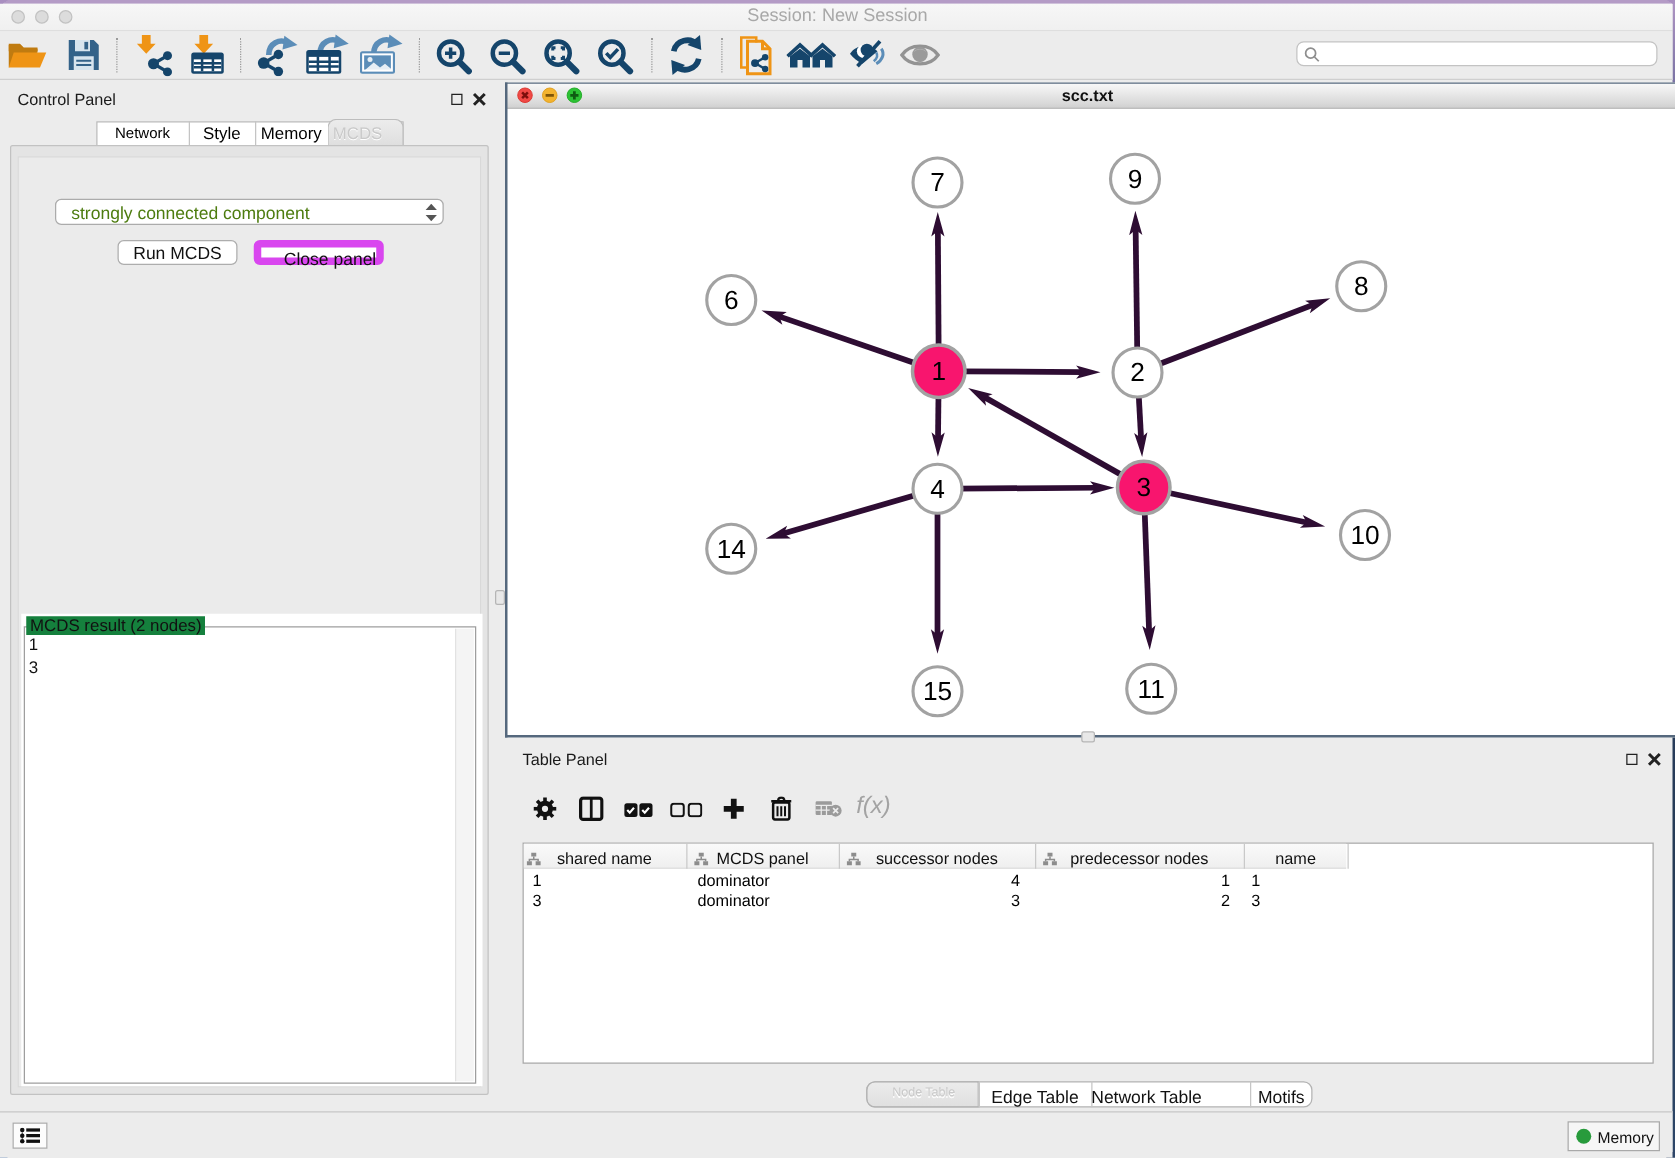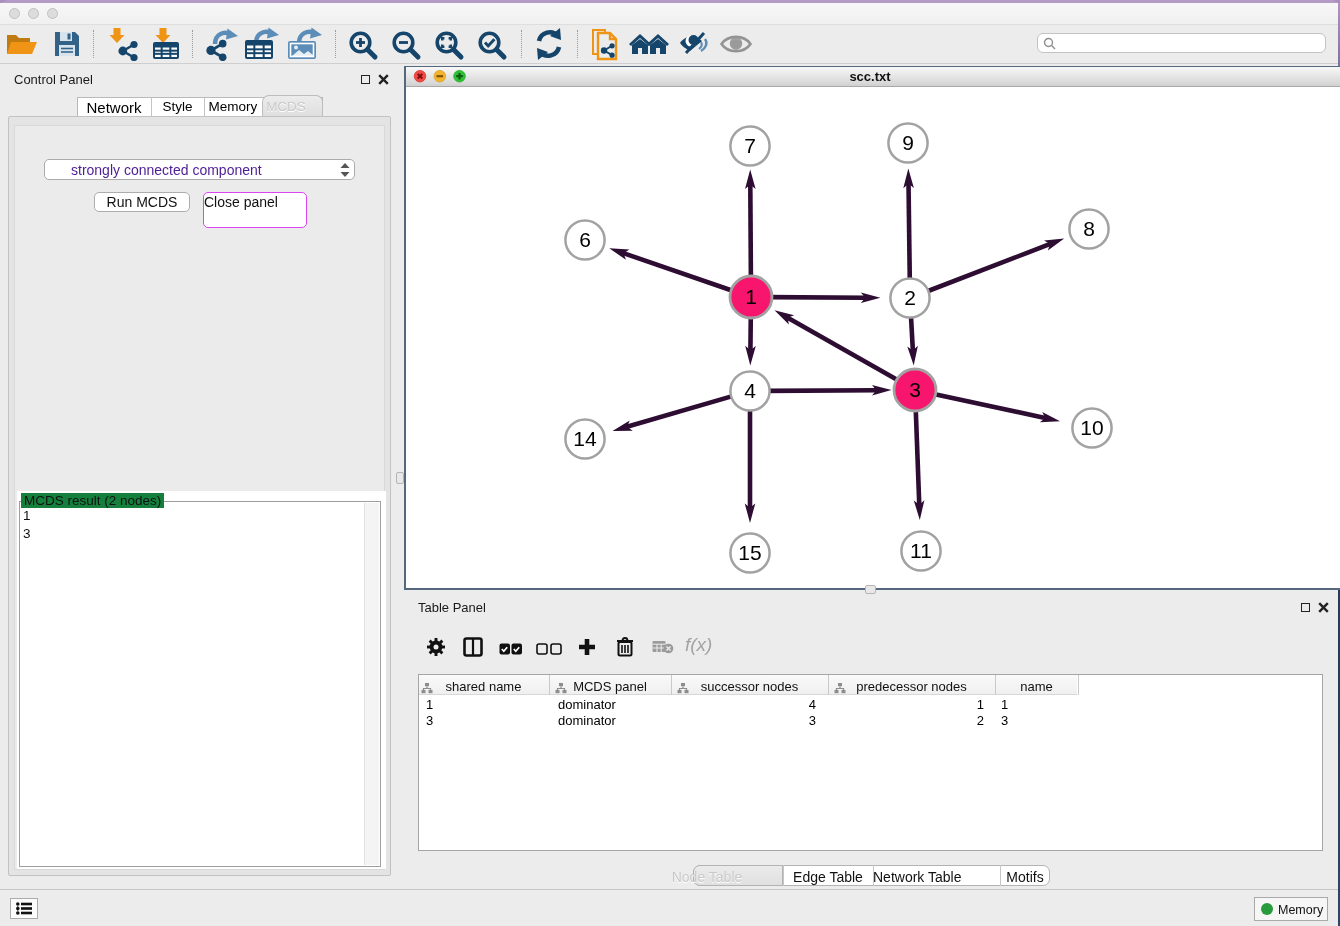--- a/index.html
+++ b/index.html
@@ -14,20 +14,21 @@
 <div class="abs" style="left:0;top:0;width:6px;height:6px;background:radial-gradient(circle at 6px 6px, transparent 5px, #a98fc0 5px)"></div>
 <div class="abs" style="left:1334px;top:0;width:6px;height:6px;background:radial-gradient(circle at 0px 6px, transparent 5px, #a98fc0 5px)"></div>
 <div class="abs" style="left:1338px;top:3px;width:2px;height:923px;background:linear-gradient(#ad94c2,#54598c 12%,#2c3f62 45%,#253a55 75%,#2d4668)"></div>
 <div class="abs" style="left:0;top:920px;width:6px;height:6px;background:radial-gradient(circle at 6px 0px, transparent 5px, #3f6cae 5px)"></div>
 <div class="abs" style="left:1333px;top:918px;width:7px;height:8px;background:radial-gradient(circle at 0px 0px, transparent 6px, #2e4568 6px)"></div>
 
 <div class="abs" style="left:0;top:3px;width:1338px;height:22px;background:linear-gradient(#f7f7f7,#f0f0f0);border-bottom:1px solid #dedede"></div>
 <div class="abs" style="left:9px;top:8px;width:11px;height:11px;border-radius:50%;background:#dcdcdc;border:1px solid #c2c2c2"></div>
 <div class="abs" style="left:28px;top:8px;width:11px;height:11px;border-radius:50%;background:#dcdcdc;border:1px solid #c2c2c2"></div>
 <div class="abs" style="left:47px;top:8px;width:11px;height:11px;border-radius:50%;background:#dcdcdc;border:1px solid #c2c2c2"></div>
+<div class="abs" style="left:470px;top:5px;width:400px;text-align:center;font-size:14.5px;color:#a8a8a8">Session: New Session</div>
 
 <div class="abs" style="left:0;top:25px;width:1338px;height:39px;background:#ececec;border-bottom:1px solid #cfcfcf">
 </div>
 <div style="position:absolute;left:5px;top:27px"><svg width="34" height="34" viewBox="0 0 34 34">
         <path d="M2,8 h9 l3,3 h11 v3 h-23 z" fill="#c07b10"></path>
         <path d="M2,27 L2,9 h9 l3,3 h11 l0,3" fill="#c07b10"></path>
         <path d="M6,15 h26 l-5,12 h-25 z" fill="#ef9415"></path>
       </svg></div>
     <div style="position:absolute;left:50px;top:27px"><svg width="34" height="34" viewBox="0 0 34 34">
         <path d="M5,5 h20 l4,4 v20 h-24 z" fill="#336289"></path>
@@ -176,38 +177,38 @@
 
 <div class="abs" style="left:14px;top:72px;font-size:13px;color:#1a1a1a">Control Panel</div>
 <div style="position:absolute;left:361px;top:75px;width:9px;height:9px;border:1.5px solid #222"></div>
     <svg width="11" height="11" viewBox="0 0 11 11" style="position:absolute;left:378px;top:74px">
       <path d="M1.2,1.2 L9.8,9.8 M9.8,1.2 L1.2,9.8" stroke="#222" stroke-width="2.4"></path>
     </svg>
 
 <div class="abs" style="left:77px;top:97px;width:246px;height:20px;background:#fff;border:1px solid #b9b9b9"></div>
 <div class="abs" style="left:151px;top:97px;width:1px;height:20px;background:#c4c4c4"></div>
 <div class="abs" style="left:204px;top:97px;width:1px;height:20px;background:#c4c4c4"></div>
-<div class="abs" style="left:77px;top:99px;width:74px;text-align:center;font-size:15px">Network</div>
+<div class="abs" style="left:77px;top:99px;width:74px;text-align:center;font-size:12px">Network</div>
 <div class="abs" style="left:151px;top:99px;width:53px;text-align:center;font-size:13.5px">Style</div>
 <div class="abs" style="left:204px;top:99px;width:58px;text-align:center;font-size:13.5px">Memory</div>
 <div class="abs" style="left:262px;top:95px;width:61px;height:22px;background:linear-gradient(#ececec,#dedede);border:1px solid #bdbdbd;border-bottom:none;border-radius:7px 7px 0 0"></div>
 <div class="abs etched" style="left:262px;top:99px;width:48px;text-align:center;font-size:13.5px">MCDS</div>
 
 <div class="abs" style="left:8px;top:116px;width:383px;height:760px;background:#e4e4e4;border:1px solid #c2c2c2;border-radius:2px"></div>
 <div class="abs" style="left:14px;top:125px;width:371px;height:745px;background:#ebebeb;border:1px solid #d9d9d9"></div>
 
 <div class="abs" style="left:44px;top:159px;width:311px;height:21px;background:#fff;border:1px solid #ababab;border-radius:5px"></div>
-<div class="abs" style="left:71px;top:162px;font-size:14px;color:#4c1d95">strongly connected component</div>
+<div class="abs" style="left:57px;top:162px;font-size:14px;color:#4d7c0f">strongly connected component</div>
 <svg width="10" height="14" viewBox="0 0 10 14" class="abs" style="left:340px;top:163px">
 <path d="M5,0 L9.5,5 H0.5 Z" fill="#555"></path>
       <path d="M5,14 L9.5,9 H0.5 Z" fill="#555"></path>
     </svg>
 
 <div class="abs" style="left:94px;top:192px;width:96px;height:20px;background:#fff;border:1px solid #adadad;border-radius:5px;text-align:center;font-size:14px;line-height:19px;color:#111">Run MCDS</div>
-<div class="abs" style="left:203px;top:192px;width:104px;height:36px;background:#fff;border:1px solid #d946ef;border-radius:5px;text-align:left;font-size:14px;line-height:19px;color:#111">Close panel</div>
+<div class="abs" style="left:203px;top:192px;width:104px;height:20px;background:#fff;border:6px solid #d946ef;border-radius:5px;text-align:right;font-size:14px;line-height:19px;color:#111">Close panel</div>
 
 <div class="abs" style="left:17px;top:491px;width:369px;height:378px;background:#fff"></div>
 <div class="abs" style="left:19px;top:501px;width:362px;height:366px;border:1px solid #9e9e9e"></div>
 <div class="abs" style="left:21px;top:493px;background:#15803d;padding:0 3px;font-size:13.5px;color:#111">MCDS result (2 nodes)</div>
 <div class="abs" style="left:364px;top:503px;width:15px;height:362px;background:#f4f4f4;border-left:1px solid #e2e2e2"></div>
 <div class="abs" style="left:23px;top:507px;font-size:13.5px;color:#111;line-height:17.5px">1<br>3</div>
 
 <div class="abs" style="left:392px;top:66px;width:12px;height:810px;background:#ececec"></div>
 <div class="abs" style="left:396px;top:472px;width:8px;height:12px;background:#e8e8e8;border:1px solid #b5b5b5;border-radius:2px"></div>
 
@@ -390,21 +391,21 @@
     <div class="abs" style="left:558px;top:713px;font-size:13px">dominator</div>
     <div class="abs" style="left:671px;top:713px;width:145px;text-align:right;font-size:13px">3</div>
     <div class="abs" style="left:828px;top:713px;width:156px;text-align:right;font-size:13px">2</div>
     <div class="abs" style="left:1001px;top:713px;font-size:13px">3</div>
 
 <div class="abs" style="left:693px;top:865px;width:357px;height:21px;background:#fff;border:1px solid #b3b3b3;border-radius:7px"></div>
 <div class="abs" style="left:693px;top:865px;width:90px;height:21px;background:linear-gradient(#ebebeb,#e0e0e0);border:1px solid #b3b3b3;border-radius:7px 0 0 7px"></div>
 <div class="abs" style="left:783px;top:865px;width:1px;height:21px;background:#c6c6c6"></div>
 <div class="abs" style="left:873px;top:865px;width:1px;height:21px;background:#c6c6c6"></div>
 <div class="abs" style="left:1000px;top:865px;width:1px;height:21px;background:#c6c6c6"></div>
-<div class="abs etched" style="left:662px;top:869px;width:90px;text-align:center;font-size:14px">Node Table</div>
+<div class="abs etched" style="left:694px;top:869px;width:90px;text-align:center;font-size:10px">Node Table</div>
 <div class="abs" style="left:783px;top:869px;width:90px;text-align:center;font-size:14px;color:#111">Edge Table</div>
 <div class="abs" style="left:873px;top:869px;width:127px;text-align:left;font-size:14px;color:#111">Network Table</div>
 <div class="abs" style="left:1000px;top:869px;width:50px;text-align:center;font-size:14px;color:#111">Motifs</div>
 
 <div class="abs" style="left:0;top:889px;width:1338px;height:37px;background:#ececec;border-top:1px solid #c6c6c6"></div>
 <div class="abs" style="left:10px;top:898px;width:28px;height:21px;background:#fcfcfc;border:1px solid #ababab"></div>
 <svg width="16" height="13" viewBox="0 0 16 13" class="abs" style="left:16px;top:902px">
 <g fill="#111">
         <circle cx="1.8" cy="2" r="1.8"></circle>
         <circle cx="1.8" cy="6.5" r="1.8"></circle>

